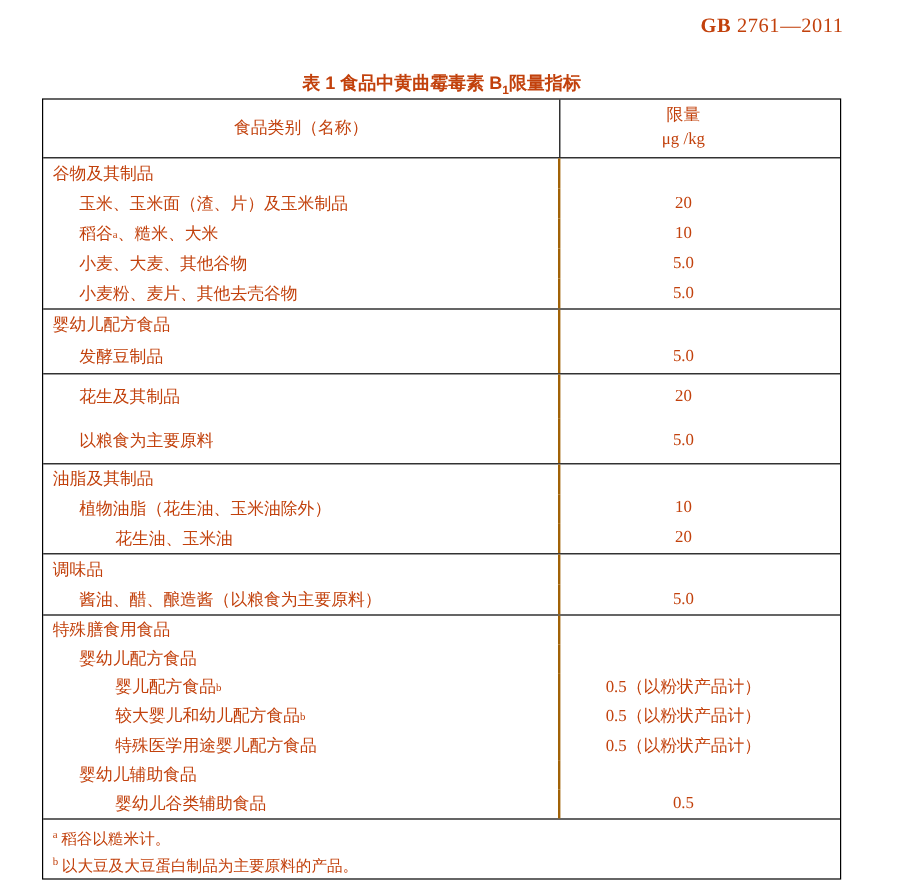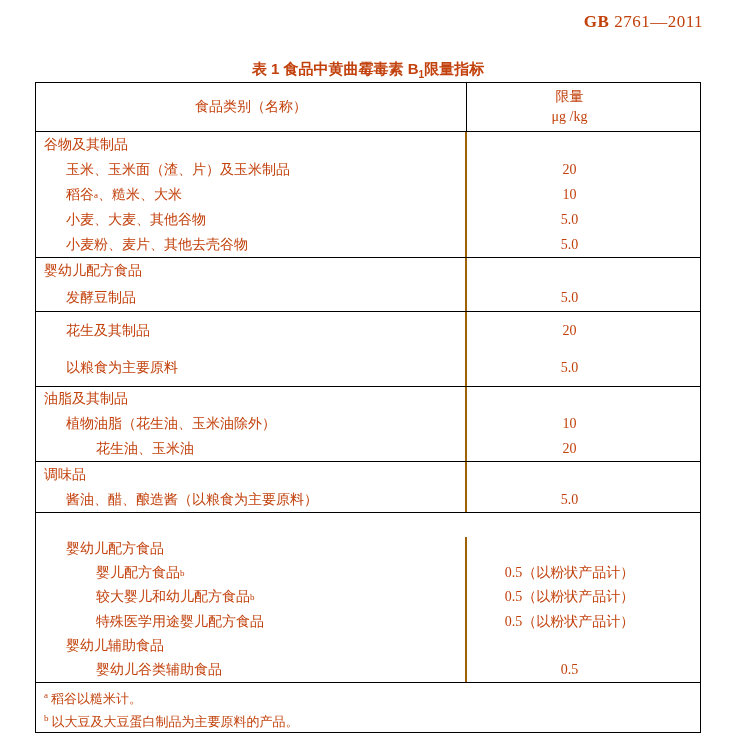--- a/index.html
+++ b/index.html
@@ -174,20 +174,23 @@
           </div>
           <div class="row">
             <div class="cell-l ind1">
               <span>酱油、醋、酿造酱（以粮食为主要原料）</span>
             </div>
             <div class="cell-r">5.0</div>
           </div>
         </div>
         <div class="section" style="height: 170px;">
           <div class="row">
+            <div class="cell-l ind0">
+              <span>特殊膳食用食品</span>
+            </div>
             <div class="cell-r"></div>
           </div>
           <div class="row">
             <div class="cell-l ind1">
               <span>婴幼儿配方食品</span>
             </div>
             <div class="cell-r"></div>
           </div>
           <div class="row">
             <div class="cell-l ind2">

